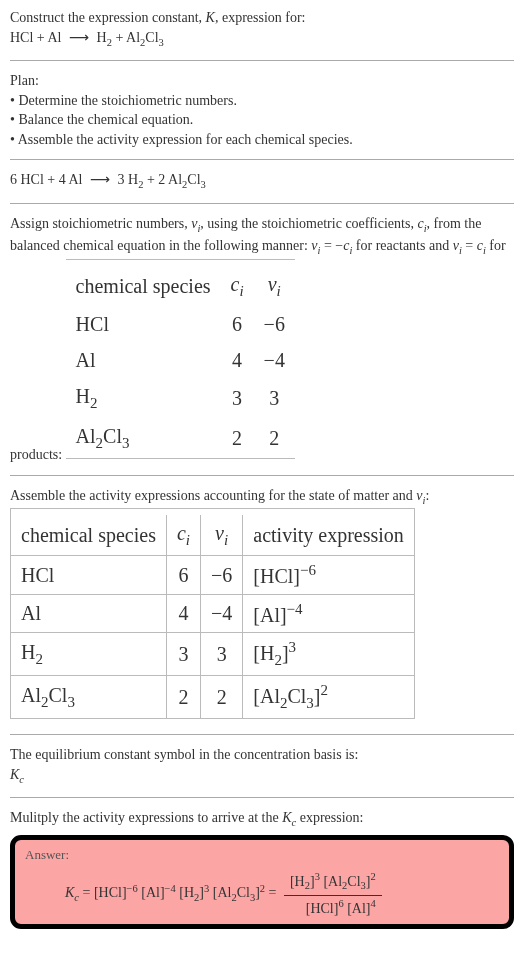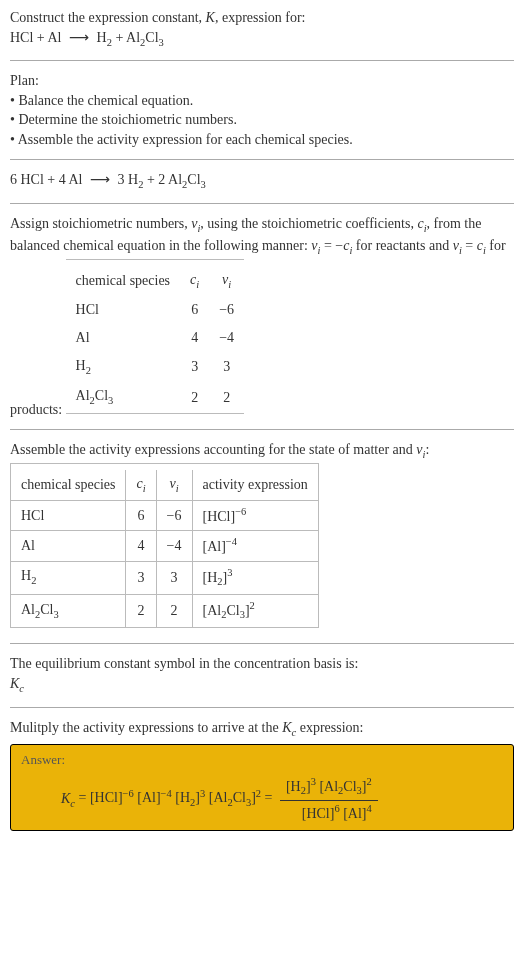--- a/index.html
+++ b/index.html
@@ -19,21 +19,21 @@
       border-top: 1px solid #aaa;
       margin: 10px 0;
     }
     .ital { font-style: italic; }
     sub { font-size: 0.75em; }
     sup { font-size: 0.75em; }
     .arrow { display: inline-block; margin: 0 4px; }
     table {
       border-collapse: collapse;
       margin-top: 6px;
-      font-size: 14px;
+      font-size: 20px;
     }
     td, th {
       padding: 4px 10px;
       text-align: left;
       font-weight: normal;
     }
     thead td, thead th {
       border-bottom: 1px solid #bbb;
     }
     .tbl1 td, .tbl1 th {
@@ -53,23 +53,23 @@
       display: inline-block;
       border: 1px solid #bbb;
     }
     .tbl1-wrap {
       display: inline-block;
       border: 1px solid #bbb;
       border-left: none;
       border-right: none;
     }
     .answer-box {
-      border: 1px solid #000000;
-      background: #eab308;
-      border-radius: 3px;
+      border: 5px solid #000000;
+      background: #fca5a5;
+      border-radius: 11px;
       padding: 6px 10px;
       margin-top: 4px;
     }
     .answer-label {
       color: #555;
       font-size: 13px;
       margin-bottom: 6px;
     }
     .frac {
       display: inline-block;
@@ -91,22 +91,22 @@
   <span>Construct the expression constant, </span><span class="ital">K</span><span>, expression for:</span><br>
   <span>HCl + Al</span>
   <span class="arrow">⟶</span>
   <span><span>H</span><sub>2</sub><span> + Al</span><sub>2</sub><span>Cl</span><sub>3</sub></span>
 </div>
 
 <hr>
 
 <div class="section">
   <div>Plan:</div>
+  <div>• Determine the stoichiometric numbers.</div>
   <div>• Balance the chemical equation.</div>
-  <div>• Determine the stoichiometric numbers.</div>
   <div>• Assemble the activity expression for each chemical species.</div>
 </div>
 
 <hr>
 
 <div class="section">
   <span>6 HCl + 4 Al</span>
   <span class="arrow">⟶</span>
   <span><span>3 H</span><sub>2</sub><span> + 2 Al</span><sub>2</sub><span>Cl</span><sub>3</sub></span>
 </div>

